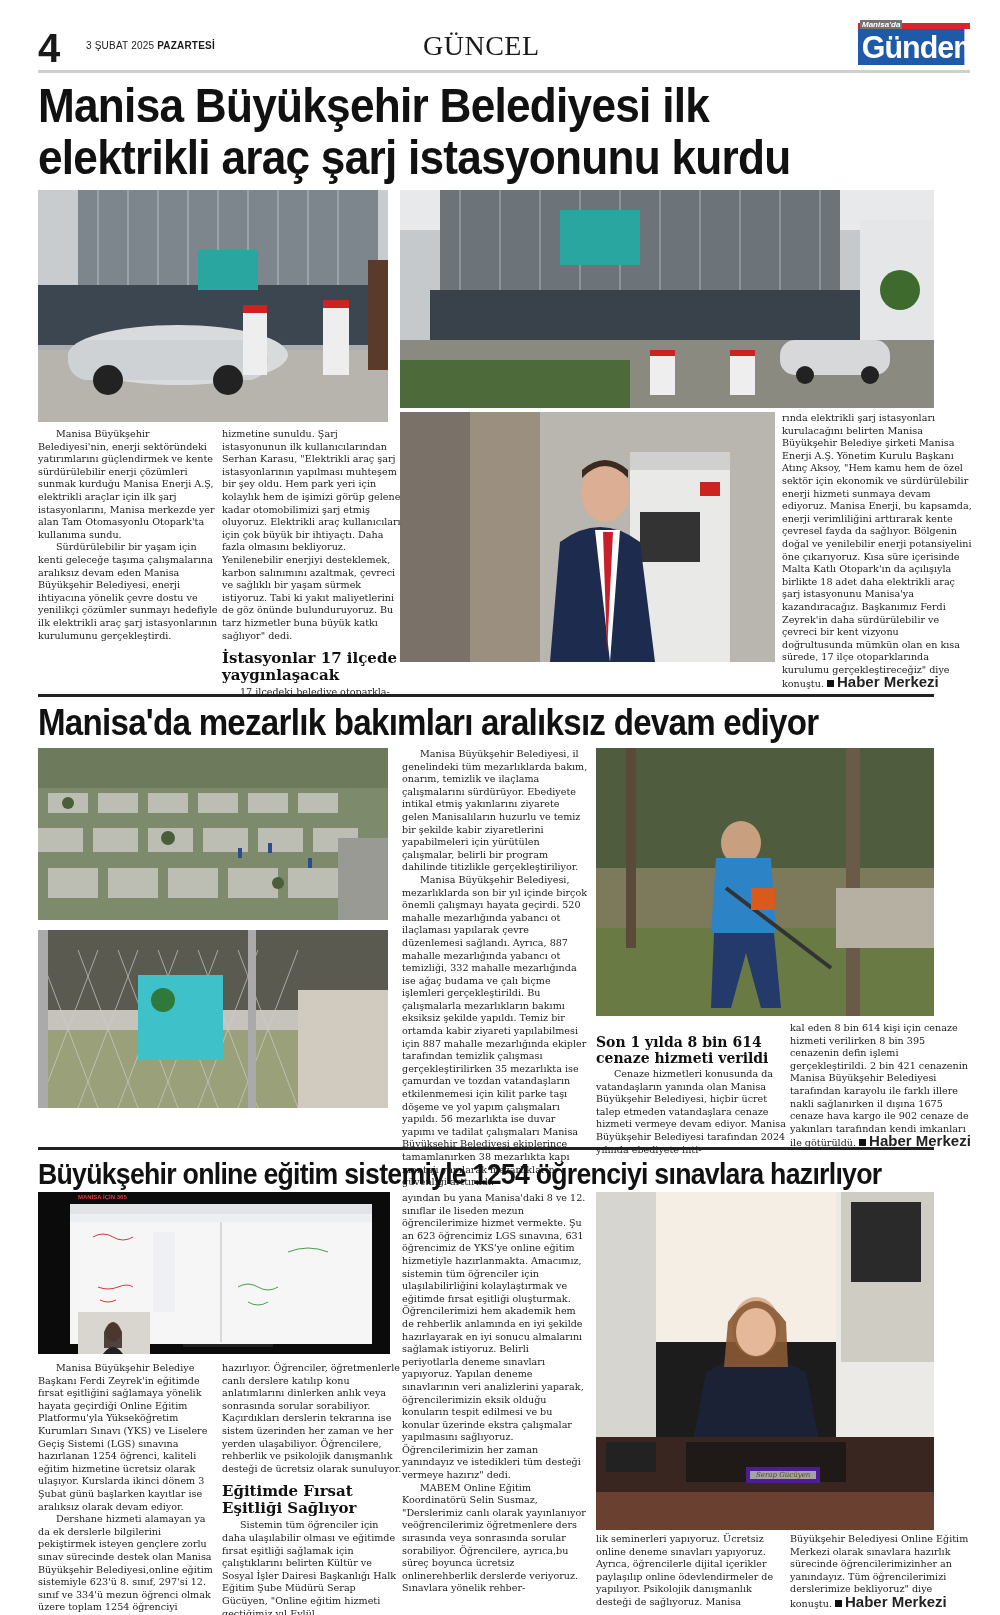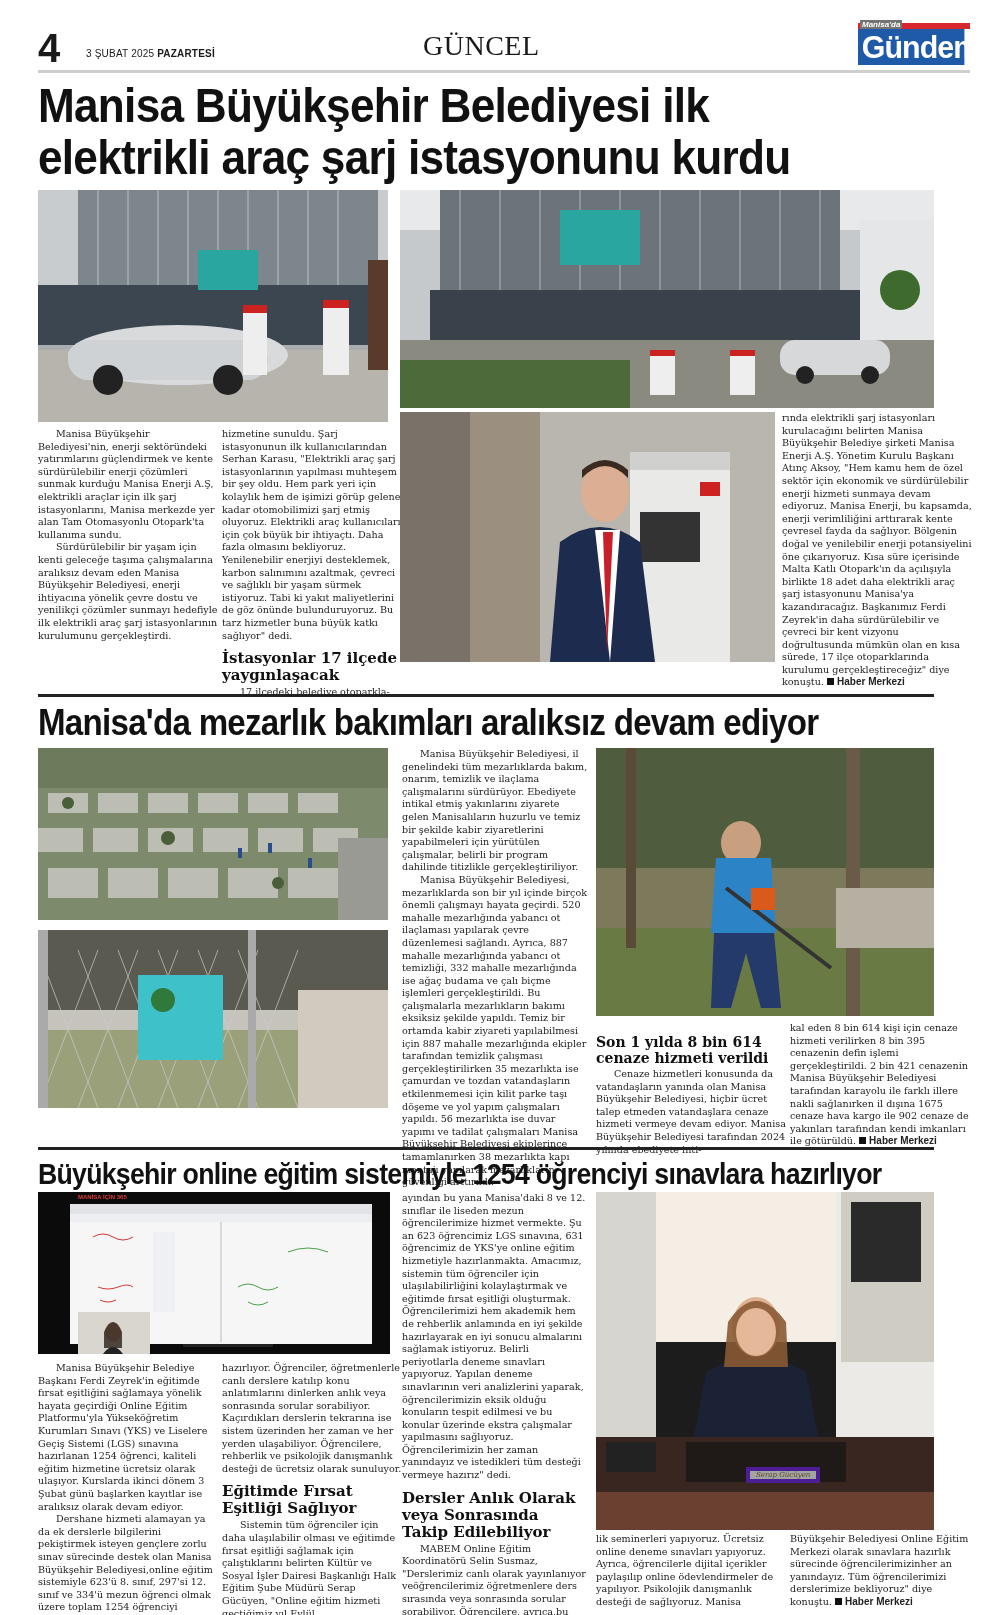--- a/index.html
+++ b/index.html
@@ -1,36 +1,36 @@
 <!DOCTYPE html>
 <html><head>
 <meta charset="utf-8">
 <style>
   * { box-sizing: border-box; margin: 0; padding: 0; }
   body { width: 1000px; height: 1615px; background: #fff; font-family: "DejaVu Serif", serif; color: #1a1a1a; position: relative; overflow: hidden; }
   .abs { position: absolute; }
   .header { left: 38px; top: 20px; width: 932px; height: 48px; }
   .page-num { position: absolute; left: 0; top: 8px; font-family: "Liberation Sans", sans-serif; font-weight: bold; font-size: 40px; line-height: 40px; }
-  .date { position: absolute; left: 48px; top: 28px; font-family: "Liberation Sans", sans-serif; font-size: 10px; letter-spacing: 0.2px; }
+  .date { position: absolute; left: 48px; top: 20px; font-family: "Liberation Sans", sans-serif; font-size: 10px; letter-spacing: 0.2px; }
   .date b { font-weight: bold; }
   .section { position: absolute; left: 385px; top: 10px; font-family: "Liberation Serif", serif; font-size: 28px; letter-spacing: 0.5px; }
   .logo { position: absolute; right: 0; top: 3px; width: 112px; height: 42px; }
   .logo .red { position: absolute; left: 0; top: 0; width: 112px; height: 6px; background: #d8262e; }
   .logo .tag { position: absolute; left: 2px; top: -3px; font-family: "Liberation Sans", sans-serif; font-size: 8px; font-style: italic; font-weight: bold; color: #fff; background: #737373; padding: 0 2px; }
   .logo .blue { position: absolute; left: 0; top: 6px; width: 112px; height: 36px; background: #1e5aa8; color: #fff; font-family: "Liberation Sans", sans-serif; font-weight: bold; font-size: 32px; line-height: 36px; letter-spacing: -1px; padding-left: 4px; transform: scaleX(0.95); transform-origin: left; }
   .header-rule { left: 38px; top: 70px; width: 932px; height: 3px; background: #cfcfcf; }
   .headline { font-family: "Liberation Sans", sans-serif; font-weight: 900; color: #111; letter-spacing: -0.8px; transform: scaleX(0.92); transform-origin: left; }
   .h1 { left: 38px; top: 80px; width: 1020px; font-size: 48px; line-height: 52px; font-weight: bold; }
   .h2 { left: 38px; top: 703px; width: 1040px; font-size: 36px; line-height: 40px; font-weight: bold; }
   .h3 { left: 38px; top: 1157px; width: 1050px; font-size: 29px; line-height: 34px; font-weight: bold; }
   .photo { background: #888; overflow: hidden; }
   .col { font-family: "DejaVu Serif", serif; font-size: 9.6px; line-height: 12.6px; color: #222; text-align: left; }
   .col p { text-indent: 18px; }
   .sub { font-family: "DejaVu Serif", serif; font-weight: bold; font-size: 15px; line-height: 17px; margin: 8px 0 2px 0; color: #111; }
-  .byline { font-family: "Liberation Sans", sans-serif; font-weight: bold; font-size: 10px; }
+  .byline { font-family: "Liberation Sans", sans-serif; font-weight: bold; font-size: 15px; }
   .byline .sq { display: inline-block; width: 7px; height: 7px; background: #111; margin-right: 3px; vertical-align: 0; }
   .rule { height: 3px; background: #222; }
   .nameplate { position: absolute; font-family: "DejaVu Serif", serif; font-style: italic; font-size: 7px; color: #5a4620; background: #a3a3a3; border: 4px solid #4c1d95; padding: 0 6px; }
 </style>
 </head>
 <body>
 
 <div class="abs header">
   <div class="page-num">4</div>
   <div class="date"><span>3 ŞUBAT 2025</span> <b>PAZARTESİ</b></div>
@@ -270,21 +270,20 @@
   <p>Manisa Büyükşehir Belediye Başkanı Ferdi Zeyrek'in eğitimde fırsat eşitliğini sağlamaya yönelik hayata geçirdiği Online Eğitim Platformu'yla Yükseköğretim Kurumları Sınavı (YKS) ve Liselere Geçiş Sistemi (LGS) sınavına hazırlanan 1254 öğrenci, kaliteli eğitim hizmetine ücretsiz olarak ulaşıyor. Kurslarda ikinci dönem 3 Şubat günü başlarken kayıtlar ise aralıksız olarak devam ediyor.</p>
   <p>Dershane hizmeti alamayan ya da ek derslerle bilgilerini pekiştirmek isteyen gençlere zorlu sınav sürecinde destek olan Manisa Büyükşehir Belediyesi,online eğitim sistemiyle 623'ü 8. sınıf, 297'si 12. sınıf ve 334'ü mezun öğrenci olmak üzere toplam 1254 öğrenciyi sınavlara</p>
 </div>
 <div class="abs col" style="left:222px;top:1362px;width:180px;">
   <p style="text-indent:0">hazırlıyor. Öğrenciler, öğretmenlerle canlı derslere katılıp konu anlatımlarını dinlerken anlık veya sonrasında sorular sorabiliyor. Kaçırdıkları derslerin tekrarına ise sistem üzerinden her zaman ve her yerden ulaşabiliyor.  Öğrencilere, rehberlik ve psikolojik danışmanlık desteği de ücretsiz olarak sunuluyor.</p>
   <div class="sub">Eğitimde Fırsat Eşitliği Sağlıyor</div>
   <p>Sistemin tüm öğrenciler için daha ulaşılabilir olması ve eğitimde fırsat eşitliği sağlamak için çalıştıklarını belirten Kültür ve Sosyal İşler Dairesi Başkanlığı Halk Eğitim Şube Müdürü Serap Gücüyen, "Online eğitim hizmeti geçtiğimiz yıl Eylül</p>
 </div>
 <div class="abs col" style="left:402px;top:1192px;width:186px;">
   <p style="text-indent:0">ayından bu yana Manisa'daki 8 ve 12. sınıflar ile liseden mezun öğrencilerimize hizmet vermekte. Şu an 623 öğrencimiz LGS sınavına, 631 öğrencimiz de YKS'ye online eğitim hizmetiyle hazırlanmakta. Amacımız, sistemin tüm öğrenciler için ulaşılabilirliğini kolaylaştırmak ve eğitimde fırsat eşitliği oluşturmak. Öğrencilerimizi hem akademik hem de rehberlik anlamında en iyi şekilde hazırlayarak en iyi sonucu almalarını sağlamak istiyoruz. Belirli periyotlarla deneme sınavları yapıyoruz. Yapılan deneme sınavlarının veri analizlerini yaparak, öğrencilerimizin eksik olduğu konuların tespit edilmesi ve bu konular üzerinde ekstra çalışmalar yapılmasını sağlıyoruz. Öğrencilerimizin her zaman yanındayız ve istedikleri tüm desteği vermeye hazırız" dedi.</p>
-  <div class="sub">Dersler Anlık Olarak veya Sonrasında Takip Edilebiliyor</div>
   <p>MABEM Online Eğitim Koordinatörü Selin Susmaz, "Derslerimiz canlı olarak yayınlanıyor veöğrencilerimiz öğretmenlere ders sırasında veya sonrasında sorular sorabiliyor. Öğrencilere, ayrıca,bu süreç boyunca ücretsiz onlinerehberlik derslerde veriyoruz. Sınavlara yönelik rehber-</p>
 </div>
 
 <div class="abs photo" style="left:596px;top:1192px;width:338px;height:338px;">
   <svg width="338" height="338" viewBox="0 0 338 338">
     <rect width="338" height="338" fill="#eceae6"></rect>
     <rect x="0" y="0" width="60" height="338" fill="#d7d5d0"></rect>
     <rect x="60" y="0" width="180" height="200" fill="#f5eee4"></rect>
     <rect x="245" y="0" width="93" height="170" fill="#cfccc4"></rect>
     <rect x="255" y="10" width="70" height="80" fill="#2a2a2a"></rect>

